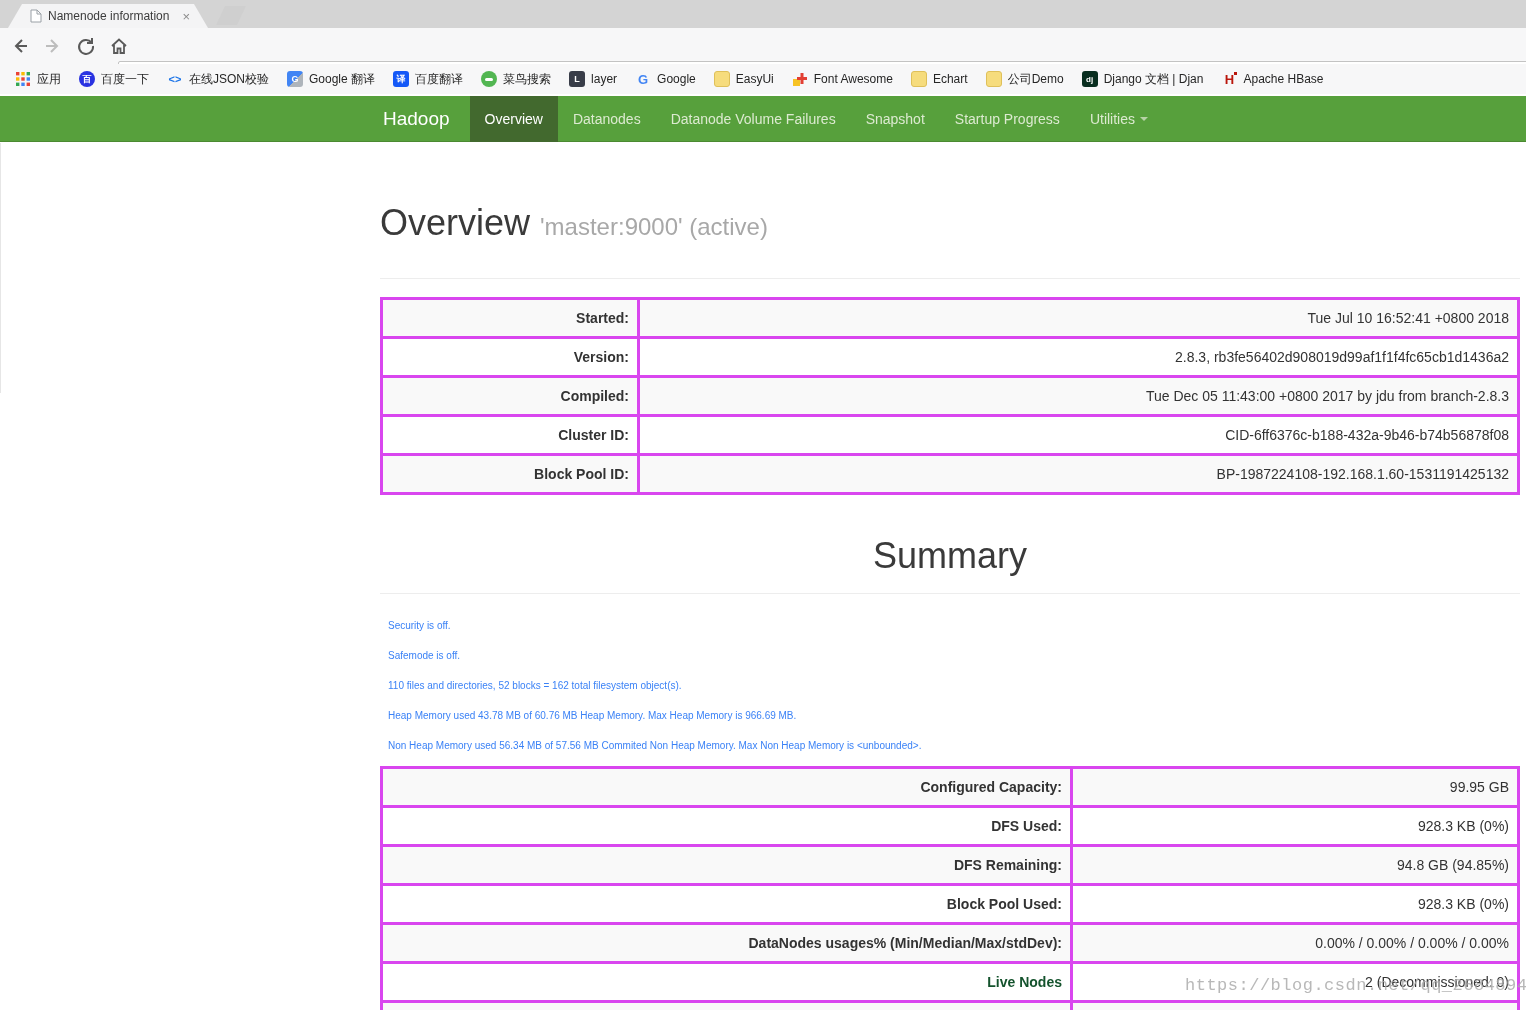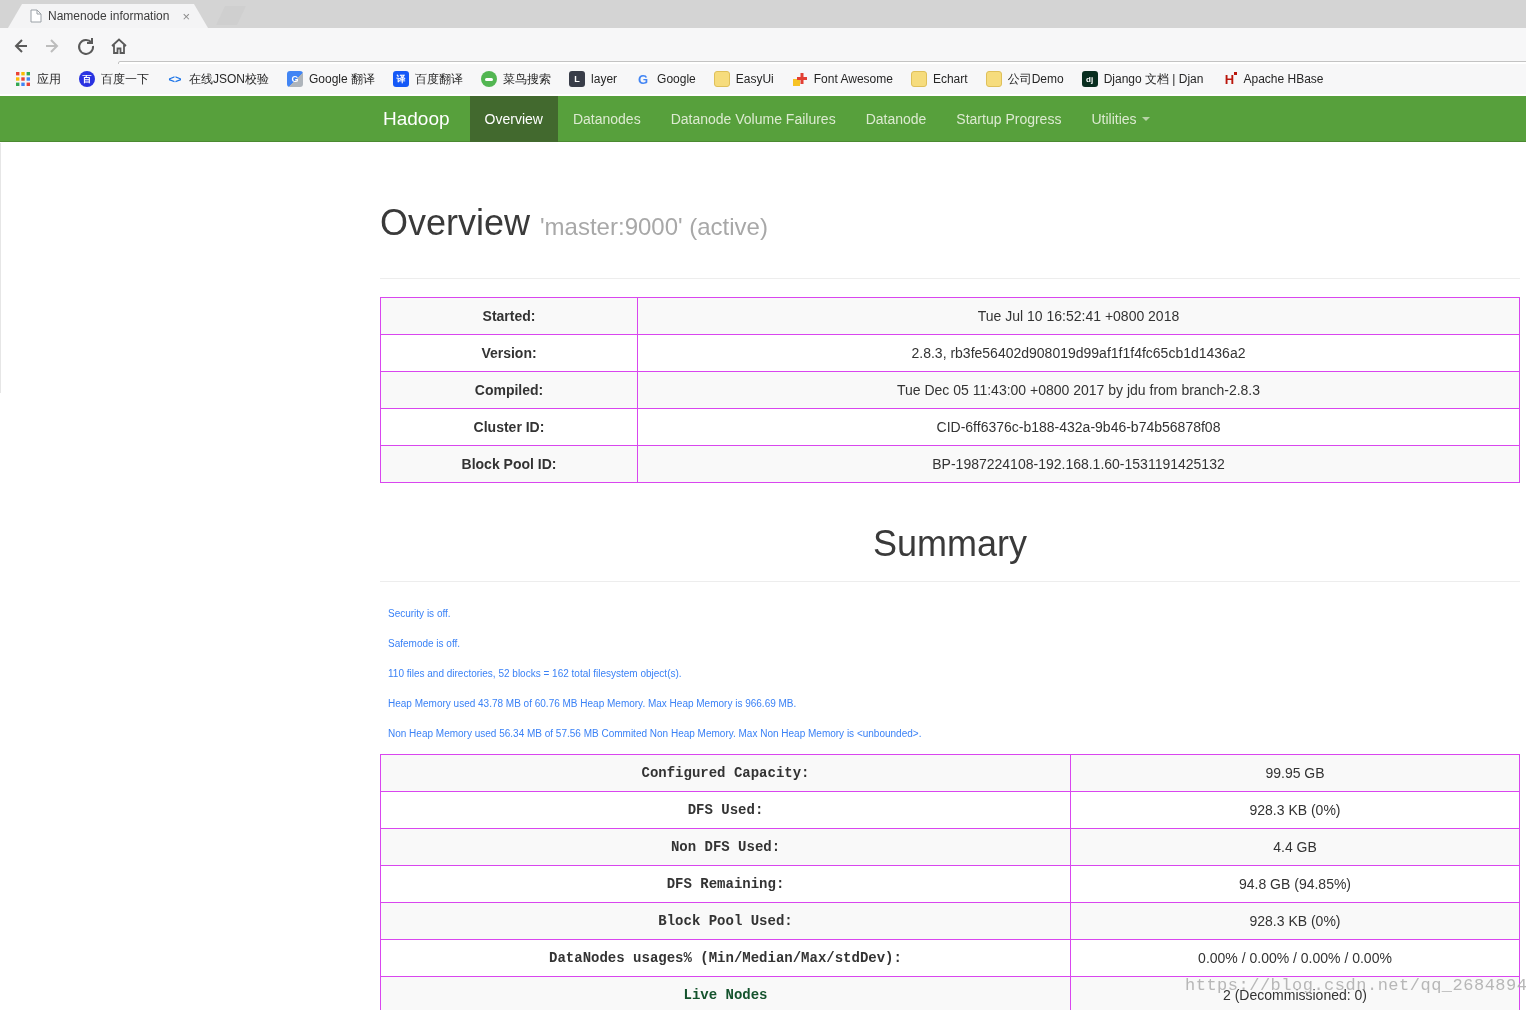--- a/index.html
+++ b/index.html
@@ -64,24 +64,24 @@
   h1.hdr { font-size:36px; font-weight:400; color:#3a3a3a; line-height:42px;
            border-bottom:1px solid #ededed; }
   h1.ov { margin-top:60px; padding-bottom:30px; }
   h1.sm { margin-top:40px; padding-bottom:16px;text-align:center; }
   h1.hdr small { font-size:24px; color:#a8a8a8; font-weight:400; margin-left:10px; }
   .content p { font-size:10px; line-height:20px; margin:0 0 10px 8px; color:#3b82f6; }
   .content p.firstp { margin-top:22px; }
   table { width:100%; border-collapse:collapse; font-size:14px; color:#333; table-layout:fixed; }
   table.info { margin-top:18px; }
   table.sum  { margin-top:0; }
-  th, td { border:1px solid #d946ef; padding:8px; text-align:center; line-height:20px; vertical-align:top; }
+  th, td { border:3px solid #d946ef; padding:8px; text-align:right; line-height:20px; vertical-align:top; }
   th { font-weight:bold; }
   table.info th { width:257px; }
-  table.sum th  { width:690px;font-family:Liberation Mono, monospace; }
+  table.sum th  { width:690px; }
   tbody tr:nth-child(odd) { background:#f9f9f9; }
   a.live { color:#14532d; font-weight:bold; text-decoration:none; }
 
   .watermark { position:absolute; left:1185px; top:976px; font-family:"Liberation Mono", monospace;
                font-size:17px; color:rgba(172,172,172,0.85); white-space:nowrap; letter-spacing:0.5px; }
   .edgeline { position:absolute; left:0; top:143px; width:1px; height:250px; background:#e6e6e6; }
 </style>
 </head>
 <body>
 
@@ -214,21 +214,21 @@
       <span class="bm-label">Apache HBase</span>
     </span>
   </div>
 
   <div class="hnav">
     <div class="hnav-inner">
       <span class="brand">Hadoop</span>
       <span class="hnav-item first active">Overview</span>
       <span class="hnav-item">Datanodes</span>
       <span class="hnav-item">Datanode Volume Failures</span>
-      <span class="hnav-item">Datanode</span>
+      <span class="hnav-item">Snapshot</span>
       <span class="hnav-item">Startup Progress</span>
       <span class="hnav-item">
         <span>Utilities</span>
         <span class="caret"></span>
       </span>
     </div>
   </div>
 
   <div class="edgeline"></div>
 
@@ -273,24 +273,20 @@
       <tbody>
         <tr>
           <th>Configured Capacity:</th>
           <td>99.95 GB</td>
         </tr>
         <tr>
           <th>DFS Used:</th>
           <td>928.3 KB (0%)</td>
         </tr>
         <tr>
-          <th>Non DFS Used:</th>
-          <td>4.4 GB</td>
-        </tr>
-        <tr>
           <th>DFS Remaining:</th>
           <td>94.8 GB (94.85%)</td>
         </tr>
         <tr>
           <th>Block Pool Used:</th>
           <td>928.3 KB (0%)</td>
         </tr>
         <tr>
           <th>DataNodes usages% (Min/Median/Max/stdDev):</th>
           <td>0.00% / 0.00% / 0.00% / 0.00%</td>

